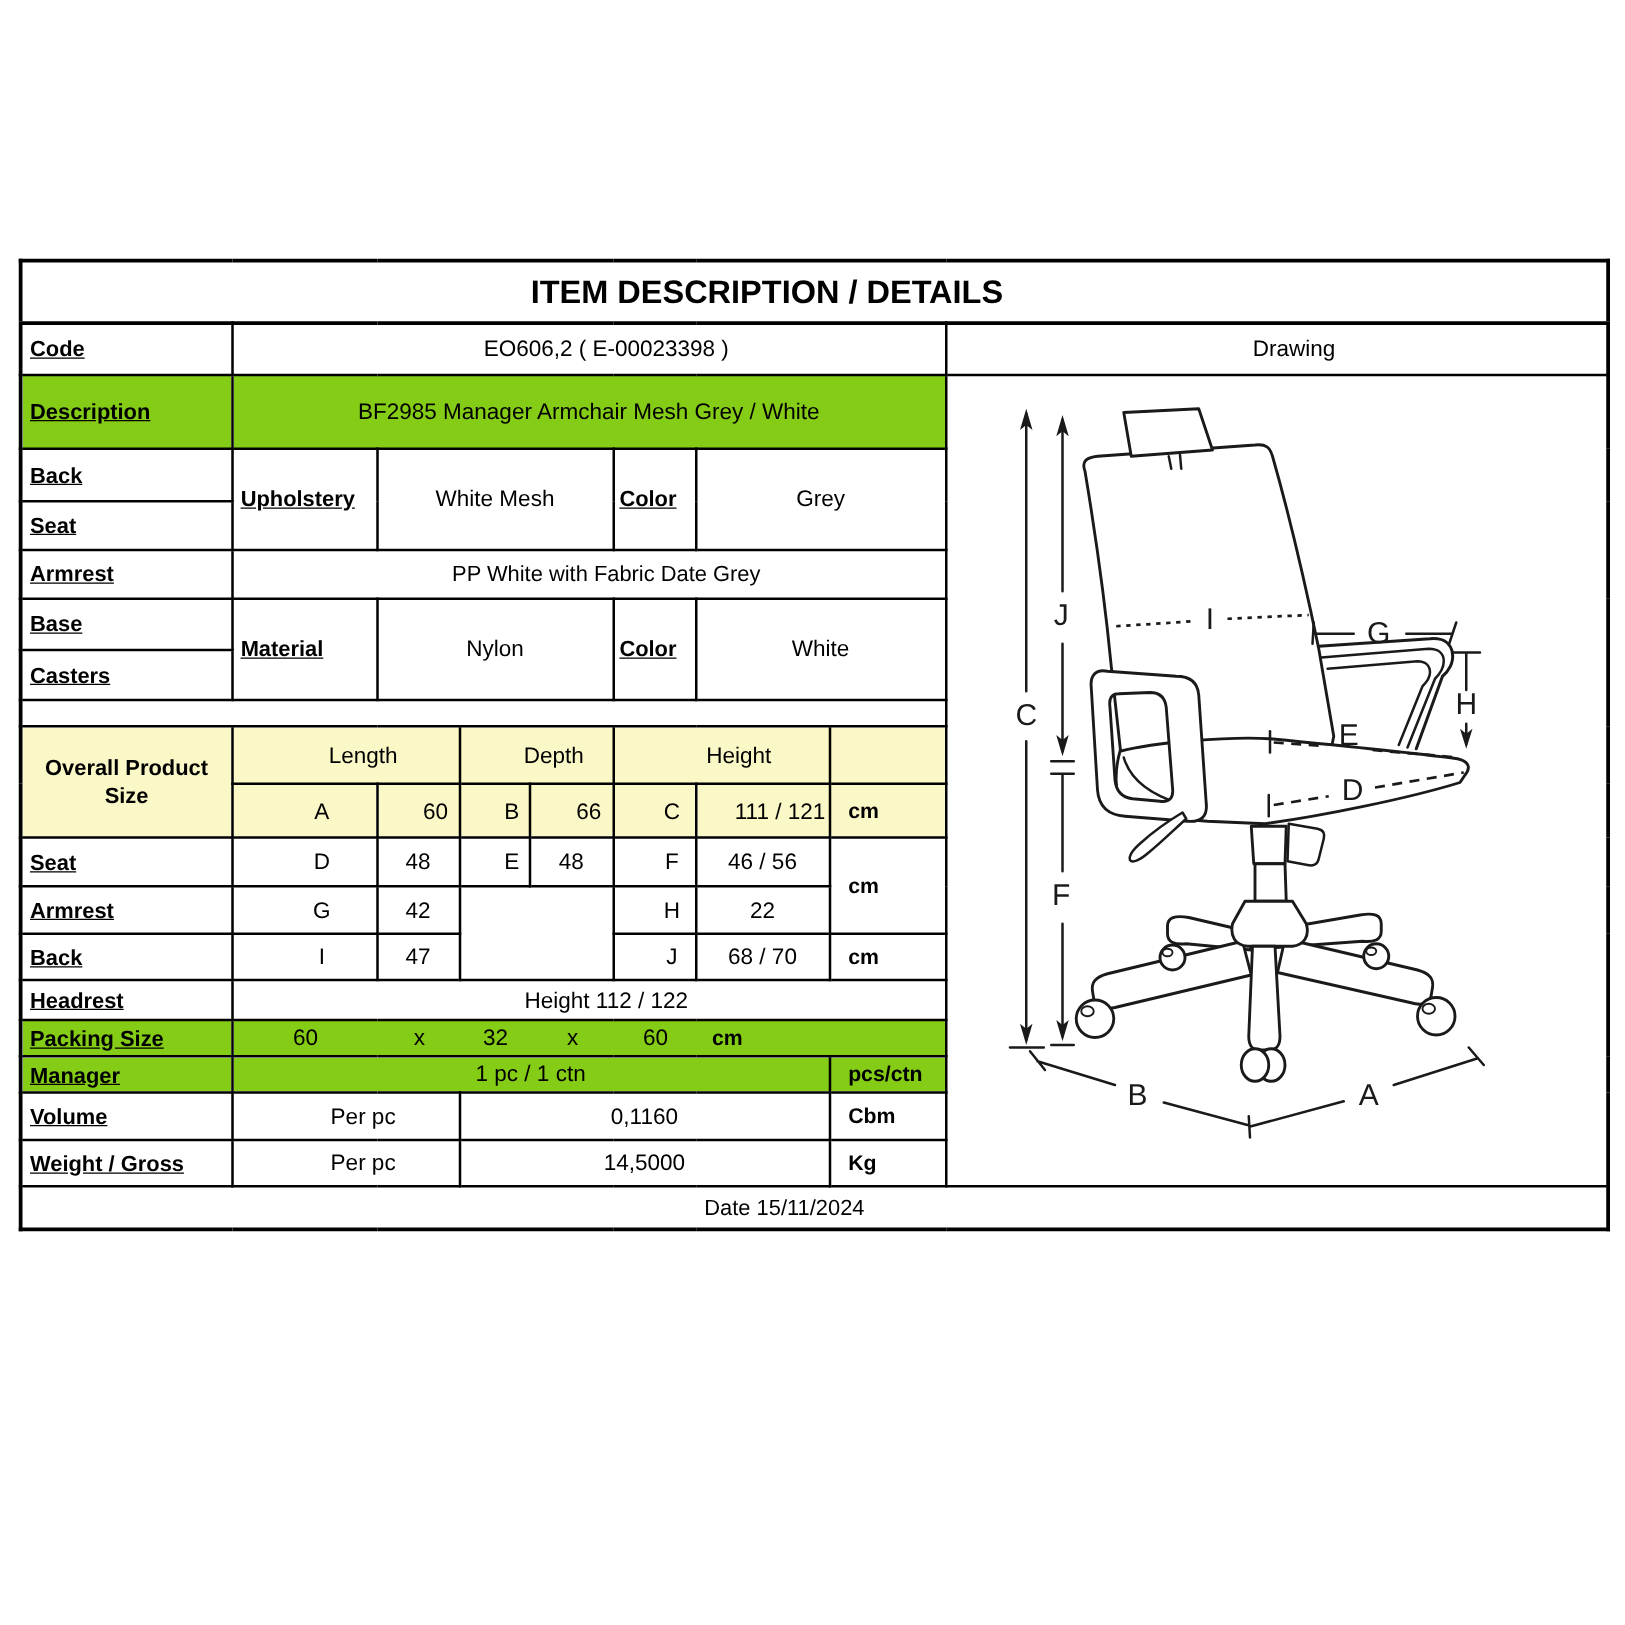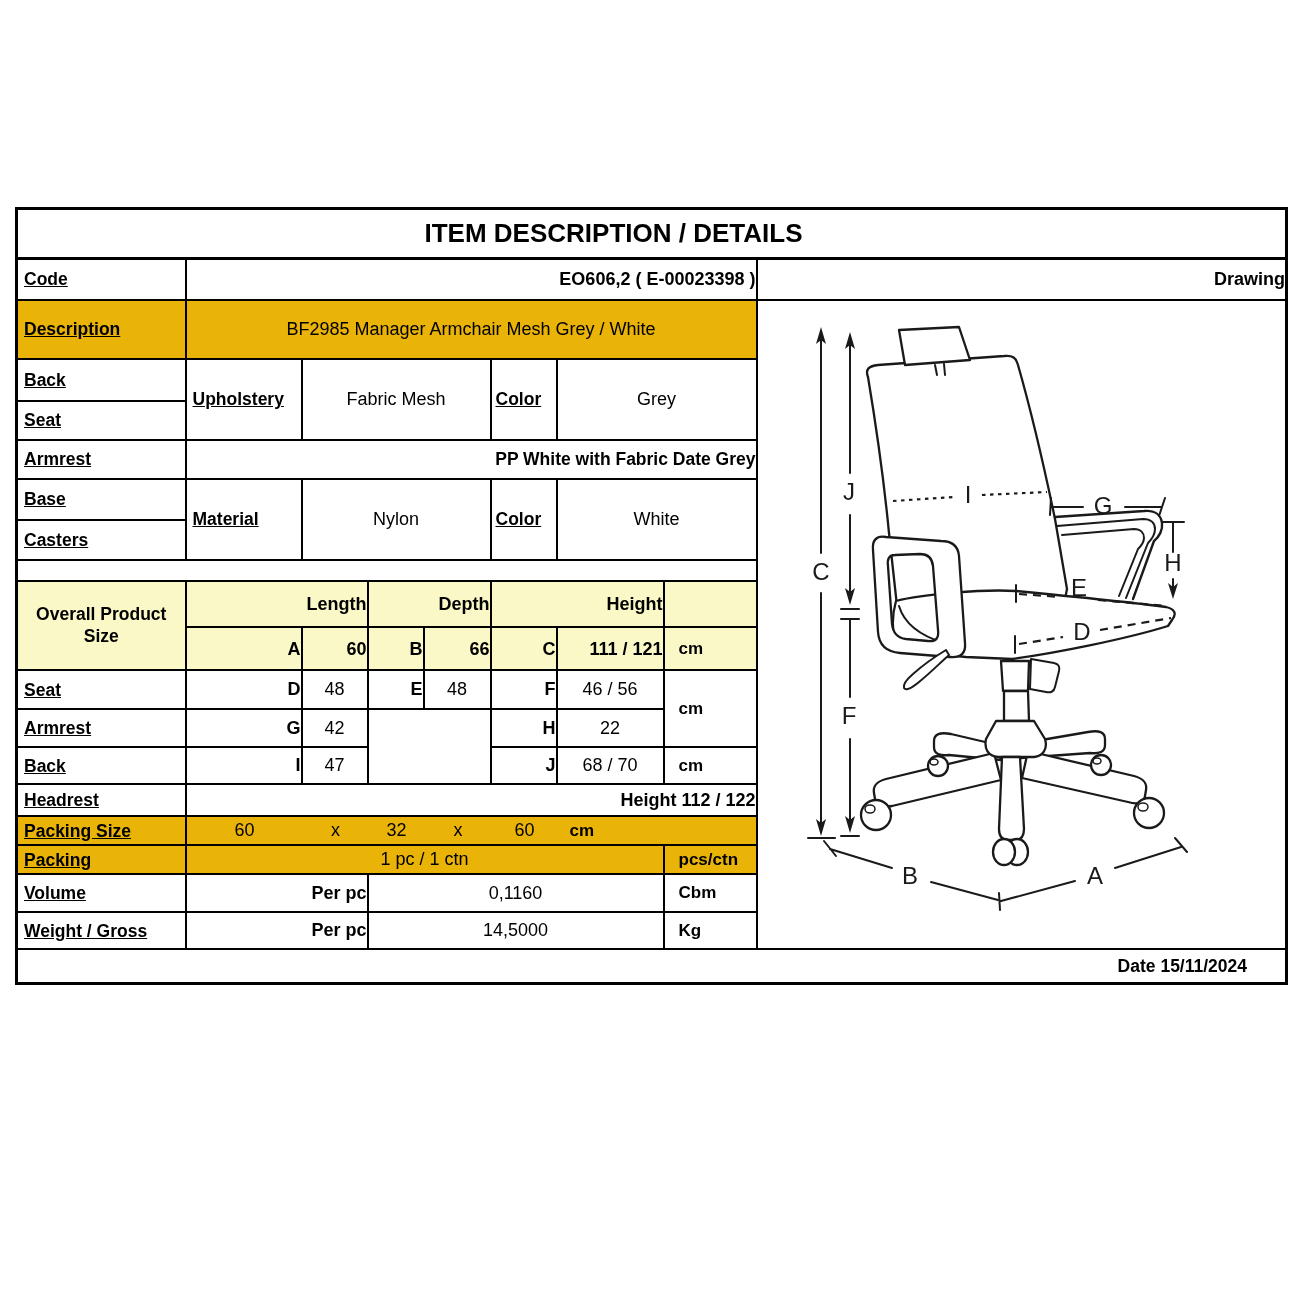--- a/index.html
+++ b/index.html
@@ -2,23 +2,23 @@
 <html><head>
 <meta charset="utf-8">
 <style>
   html,body{margin:0;padding:0;background:#fff;}
   body{width:1300px;height:1300px;position:relative;font-family:"Liberation Sans",sans-serif;color:#000;}
   #sheet{position:absolute;left:15px;top:207px;}
   table{border-collapse:collapse;table-layout:fixed;width:1270px;border:3px solid #000;}
   td{border:2px solid #000;padding:0;overflow:hidden;vertical-align:middle;font-size:18px;line-height:1.15;}
   .lb{font-weight:bold;text-align:left;padding-left:6px;font-size:17.5px;text-decoration:underline;}
   .c{text-align:center;}
-  .cb{text-align:right;font-weight:bold;padding-left:28px;}
+  .cb{text-align:center;font-weight:normal;padding-left:28px;}
   .u{font-weight:bold;text-align:left;padding-left:14px;font-size:17px;}
-  .grey{background:#eab308;}
+  .grey{background:#84cc16;}
   .yel{background:#FAF8C6;}
   .title-cell{font-weight:bold;font-size:26px;text-align:center;border-bottom:3px solid #000;}
   .shiftL{display:inline-block;transform:translateX(-38px);}
   .wrapc{text-align:center;font-weight:bold;font-size:17.5px;line-height:1.25;}
   .ps-row{display:flex;align-items:center;}
   .ps-row span{display:inline-block;text-align:center;}
   .drawing-cell{vertical-align:top;background:#fff;}
   svg text{font-family:"Liberation Sans",sans-serif;font-size:24px;fill:#1a1a1a;text-anchor:middle;}
   .ln{stroke:#1a1a1a;stroke-width:2;fill:none;stroke-linecap:round;}
   .chair{stroke:#1a1a1a;stroke-width:2.3;fill:#fff;stroke-linejoin:round;stroke-linecap:round;}
@@ -169,21 +169,21 @@
           <path class="ln" d="M 72,548 L 134,567 M 173,581 L 240,599 M 66,540 L 78,555"></path>
           <text x="152" y="583">B</text>
         </g>
       </svg>
     </td>
   </tr>
 
   <tr style="height:41px">
     <td class="lb">Back</td>
     <td rowspan="2" class="lb">Upholstery</td>
-    <td colspan="3" rowspan="2" class="c">Fabric Mesh</td>
+    <td colspan="3" rowspan="2" class="c">White Mesh</td>
     <td rowspan="2" class="lb" style="padding-left:4px">Color</td>
     <td colspan="2" rowspan="2" class="c">Grey</td>
   </tr>
   <tr style="height:39px">
     <td class="lb">Seat</td>
   </tr>
 
   <tr style="height:39px">
     <td class="lb">Armrest</td>
     <td colspan="7" class="cb" style="font-size:17.5px">PP White with Fabric Date Grey</td>
@@ -264,21 +264,21 @@
         <span style="width:66px">x</span>
         <span style="width:56px">32</span>
         <span style="width:67px">x</span>
         <span style="width:66px">60</span>
         <span style="font-weight:bold;font-size:17px;padding-left:12px">cm</span>
       </div>
     </td>
   </tr>
 
   <tr style="height:29px" class="grey">
-    <td class="lb grey">Packing</td>
+    <td class="lb grey">Manager</td>
     <td colspan="6" class="c grey">1 pc / 1 ctn</td>
     <td class="u grey" style="">pcs/ctn</td>
   </tr>
 
   <tr style="height:38px">
     <td class="lb">Volume</td>
     <td colspan="2" class="cb">Per pc</td>
     <td colspan="4" class="c">0,1160</td>
     <td class="u">Cbm</td>
   </tr>

